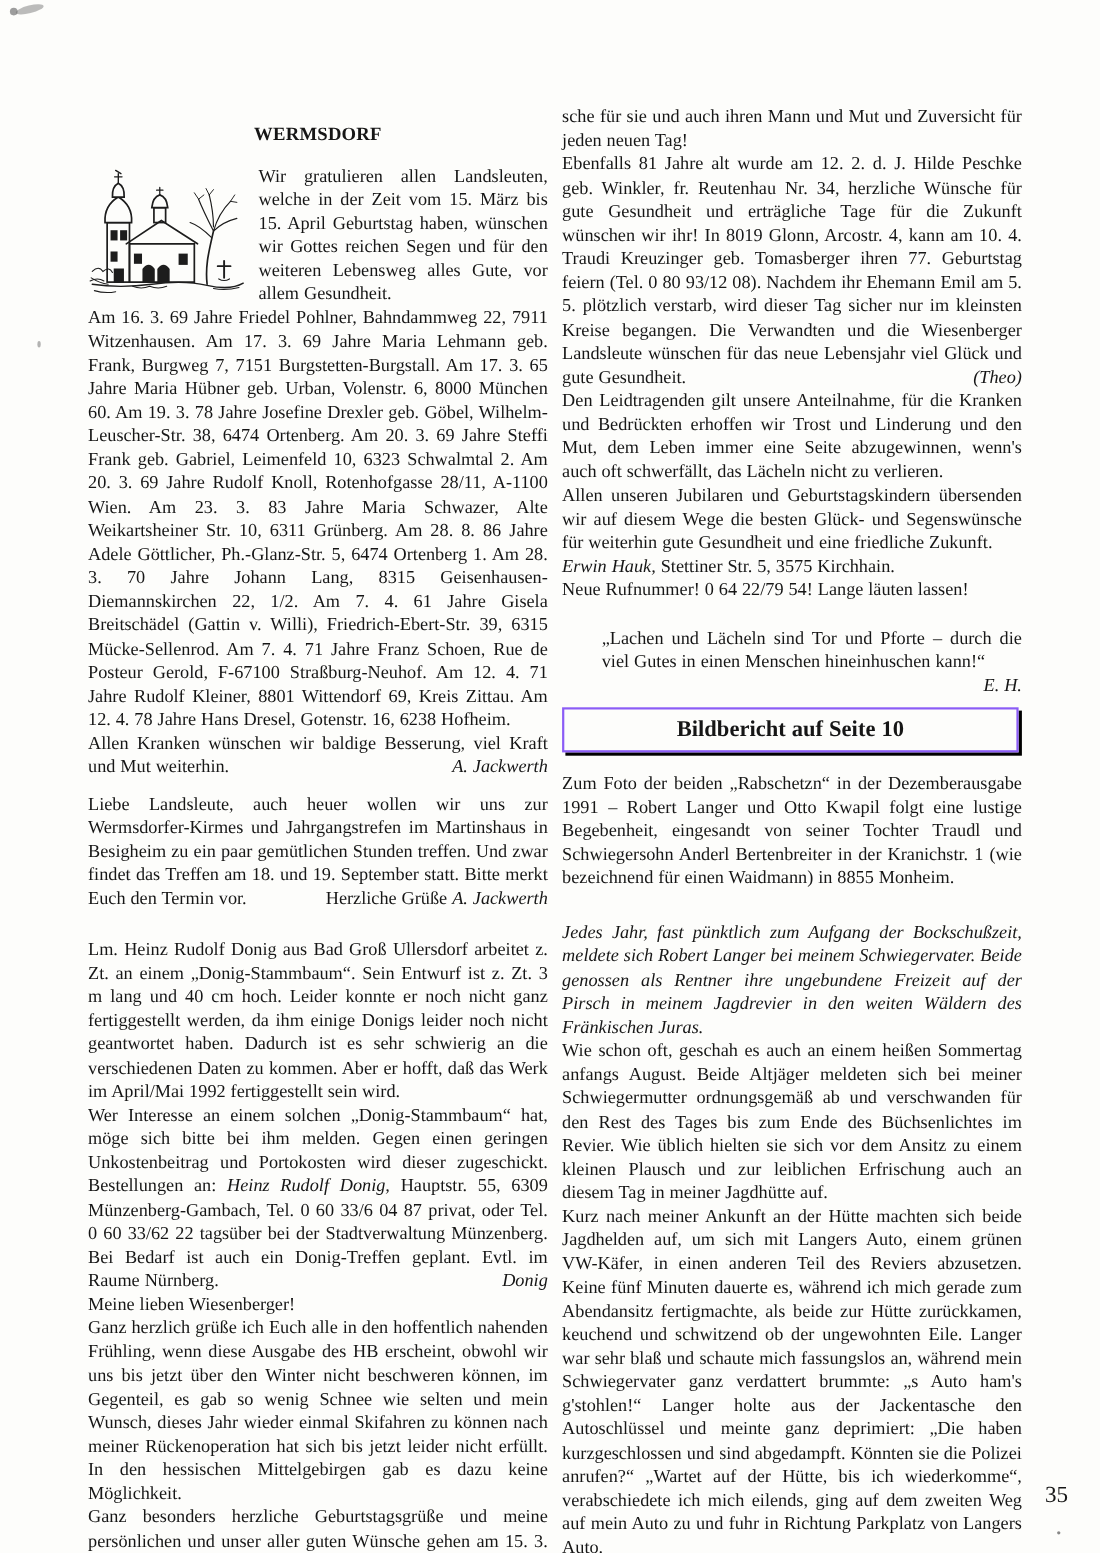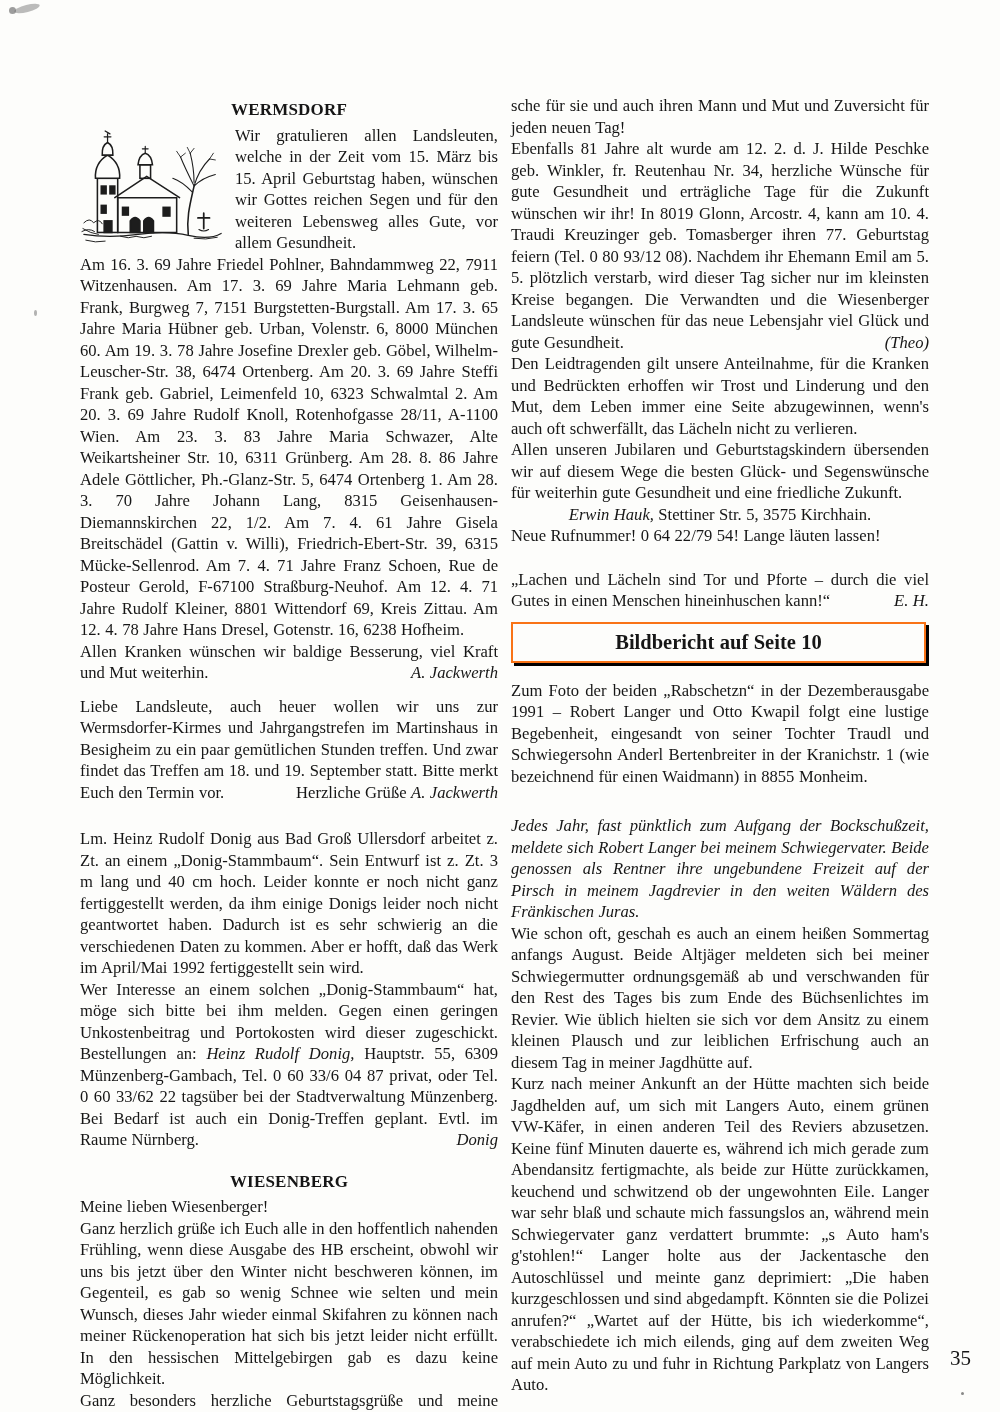--- a/index.html
+++ b/index.html
@@ -8,23 +8,23 @@
        font-family:"Liberation Serif","DejaVu Serif",serif;position:relative}
   .page{position:absolute;inset:0;overflow:hidden}
   .content{position:absolute;left:80px;top:95px;width:849px;display:flex;gap:13px}
   .col{width:418px;font-size:16.6px;line-height:21.5px;text-align:justify;
        word-spacing:0.02em}
   p{margin:0;padding:0}
   p::after{content:"";display:block;clear:right;height:0}
   .b{font-weight:normal}
   .i{font-style:italic}
   .sig{float:right;padding-left:10px}
-  .sec-heading{font-weight:bold;text-align:center;font-size:17px;letter-spacing:.2px;margin:4px}
+  .sec-heading{font-weight:bold;text-align:center;font-size:17px;letter-spacing:.2px;margin:16px}
   .fig-flow svg{float:left;margin:3px 10px 2px 0}
-  .boxed-heading{border:2px solid #f97316;box-shadow:3px 3px 0 #000;text-align:center;
+  .boxed-heading{border:2px solid #8b5cf6;box-shadow:3px 3px 0 #000;text-align:center;
        font-weight:bold;font-size:20.5px;line-height:24px;padding:6px 4px 7px;
        margin:10px 3px 17px 0;background:#fdfdfb}
   .footer-num{position:absolute;top:1346px;left:950px;font-size:21px}
   .smudge{position:absolute;background:#6a6a6a;border-radius:50%}
   .smudge.s1{left:14px;top:5px;width:26px;height:7px;transform:rotate(-14deg);opacity:.45}
   .smudge.s2{left:9px;top:7px;width:7px;height:7px;opacity:.65}
   .smudge.s3{left:34px;top:310px;width:3px;height:6px;opacity:.5}
   .smudge.s4{left:961px;top:1392px;width:3px;height:3px;opacity:.8}
 </style>
 </head>
@@ -76,33 +76,32 @@
     <path d="M4,98 q6,-6 10,0 q6,-5 9,1 M2,107 q7,-4 13,0" stroke-width="1"></path>
     <path d="M42,112 q8,3 16,0 q8,3 16,0" stroke-width="1"></path>
   </svg>
 <p><span>Wir gratulieren allen Landsleuten, welche in der Zeit vom 15. März bis 15. April Geburtstag haben, wünschen wir Gottes reichen Segen und für den weiteren Lebensweg alles Gute, vor allem Gesundheit.</span></p>
           <p><span>Am 16. 3. 69 Jahre </span><span class="b">Friedel Pohlner,</span><span> Bahndammweg 22, 7911 Witzenhausen. Am 17. 3. 69 Jahre </span><span class="b">Maria Lehmann</span><span> geb. Frank, Burgweg 7, 7151 Burgstetten-Burgstall. Am 17. 3. 65 Jahre </span><span class="b">Maria Hübner</span><span> geb. Urban, Volenstr. 6, 8000 München 60. Am 19. 3. 78 Jahre </span><span class="b">Josefine Drexler</span><span> geb. Göbel, Wilhelm-Leuscher-Str. 38, 6474 Ortenberg. Am 20. 3. 69 Jahre </span><span class="b">Steffi Frank</span><span> geb. Gabriel, Leimenfeld 10, 6323 Schwalmtal 2. Am 20. 3. 69 Jahre </span><span class="b">Rudolf Knoll,</span><span> Rotenhofgasse 28/11, A-1100 Wien. Am 23. 3. 83 Jahre </span><span class="b">Maria Schwazer,</span><span> Alte Weikartsheiner Str. 10, 6311 Grünberg. Am 28. 8. 86 Jahre </span><span class="b">Adele Göttlicher,</span><span> Ph.-Glanz-Str. 5, 6474 Ortenberg 1. Am 28. 3. 70 Jahre </span><span class="b">Johann Lang,</span><span> 8315 Geisenhausen-Diemannskirchen 22, 1/2. Am 7. 4. 61 Jahre </span><span class="b">Gisela Breitschädel</span><span> (Gattin v. Willi), Friedrich-Ebert-Str. 39, 6315 Mücke-Sellenrod. Am 7. 4. 71 Jahre </span><span class="b">Franz Schoen,</span><span> Rue de Posteur Gerold, F-67100 Straßburg-Neuhof. Am 12. 4. 71 Jahre </span><span class="b">Rudolf Kleiner,</span><span> 8801 Wittendorf 69, Kreis Zittau. Am 12. 4. 78 Jahre </span><span class="b">Hans Dresel,</span><span> Gotenstr. 16, 6238 Hofheim.</span></p>
         </div>
         <p><span>Allen Kranken wünschen wir baldige Besserung, viel Kraft und Mut weiterhin.</span><span class="sig"><span class="i">A. Jackwerth</span></span></p>
         <p style="margin-top: 12px;"><span>Liebe Landsleute, auch heuer wollen wir uns zur Wermsdorfer-Kirmes und Jahrgangstrefen im Martinshaus in Besigheim zu ein paar gemütlichen Stunden treffen. Und zwar findet das Treffen am 18. und 19. September statt. Bitte merkt Euch den Termin vor.</span><span class="sig"><span>Herzliche Grüße </span><span class="i">A. Jackwerth</span></span></p>
         <p style="margin-top: 25px;"><span>Lm. </span><span class="b">Heinz Rudolf Donig</span><span> aus Bad Groß Ullersdorf arbeitet z. Zt. an einem „Donig-Stammbaum“. Sein Entwurf ist z. Zt. 3 m lang und 40 cm hoch. Leider konnte er noch nicht ganz fertiggestellt werden, da ihm einige Donigs leider noch nicht geantwortet haben. Dadurch ist es sehr schwierig an die verschiedenen Daten zu kommen. Aber er hofft, daß das Werk im April/Mai 1992 fertiggestellt sein wird.</span></p>
         <p><span>Wer Interesse an einem solchen „Donig-Stammbaum“ hat, möge sich bitte bei ihm melden. Gegen einen geringen Unkostenbeitrag und Portokosten wird dieser zugeschickt. Bestellungen an: </span><span class="i">Heinz Rudolf Donig,</span><span> Hauptstr. 55, 6309 Münzenberg-Gambach, Tel. 0 60 33/6 04 87 privat, oder Tel. 0 60 33/62 22 tagsüber bei der Stadtverwaltung Münzenberg. Bei Bedarf ist auch ein Donig-Treffen geplant. Evtl. im Raume Nürnberg.</span><span class="sig"><span class="i">Donig</span></span></p>
-        <div class="sec-heading" style="margin-top: 20px;">WIESENBERG</div>
         <p><span>Meine lieben Wiesenberger!</span></p>
         <p><span>Ganz herzlich grüße ich Euch alle in den hoffentlich nahenden Frühling, wenn diese Ausgabe des HB erscheint, obwohl wir uns bis jetzt über den Winter nicht beschweren können, im Gegenteil, es gab so wenig Schnee wie selten und mein Wunsch, dieses Jahr wieder einmal Skifahren zu können nach meiner Rückenoperation hat sich bis jetzt leider nicht erfüllt. In den hessischen Mittelgebirgen gab es dazu keine Möglichkeit.</span></p>
         <p><span>Ganz besonders herzliche Geburtstagsgrüße und meine persönlichen und unser aller guten Wünsche gehen am 15. 3. d. J. an </span></p>
       </div>
     <div class="col right">
         <p><span>sche für sie und auch ihren Mann und Mut und Zuversicht für jeden neuen Tag!</span></p>
         <p><span>Ebenfalls 81 Jahre alt wurde am 12. 2. d. J. </span><span class="b">Hilde Peschke</span><span> geb. Winkler, fr. Reutenhau Nr. 34, herzliche Wünsche für gute Gesundheit und erträgliche Tage für die Zukunft wünschen wir ihr! In 8019 Glonn, Arcostr. 4, kann am 10. 4. </span><span class="b">Traudi Kreuzinger</span><span> geb. Tomasberger ihren 77. Geburtstag feiern (Tel. 0 80 93/12 08). Nachdem ihr Ehemann Emil am 5. 5. plötzlich verstarb, wird dieser Tag sicher nur im kleinsten Kreise begangen. Die Verwandten und die Wiesenberger Landsleute wünschen für das neue Lebensjahr viel Glück und gute Gesundheit.</span><span class="sig"><span class="i">(Theo)</span></span></p>
         <p><span>Den Leidtragenden gilt unsere Anteilnahme, für die Kranken und Bedrückten erhoffen wir Trost und Linderung und den Mut, dem Leben immer eine Seite abzugewinnen, wenn's auch oft schwerfällt, das Lächeln nicht zu verlieren.</span></p>
         <p><span>Allen unseren Jubilaren und Geburtstagskindern übersenden wir auf diesem Wege die besten Glück- und Segenswünsche für weiterhin gute Gesundheit und eine friedliche Zukunft.</span></p>
-        <p style="text-align: center;"><span class="i">Erwin Hauk,</span><span> Stettiner Str. 5, 3575 Kirchhain.</span></p>
+        <p style="text-align: left;"><span class="i">Erwin Hauk,</span><span> Stettiner Str. 5, 3575 Kirchhain.</span></p>
         <p><span class="b">Neue Rufnummer! 0 64 22/79 54! Lange läuten lassen!</span></p>
-        <p style="margin-top: 22px;"><span>„Lachen und Lächeln sind Tor und Pforte – durch die viel Gutes in einen Menschen hineinhuschen kann!“</span><span class="sig"><span class="i">E. H.</span></span></p>
+        <p style="margin-top: 22px; margin-left: 36px;"><span>„Lachen und Lächeln sind Tor und Pforte – durch die viel Gutes in einen Menschen hineinhuschen kann!“</span><span class="sig"><span class="i">E. H.</span></span></p>
         <div class="boxed-heading"><span>Bildbericht auf Seite 10</span></div>
         <p><span>Zum Foto der beiden „Rabschetzn“ in der Dezemberausgabe 1991 – Robert Langer und Otto Kwapil folgt eine lustige Begebenheit, eingesandt von seiner Tochter Traudl und Schwiegersohn Anderl Bertenbreiter in der Kranichstr. 1 (wie bezeichnend für einen Waidmann) in 8855 Monheim.</span></p>
         <p style="margin-top: 28px; font-style: italic;"><span>Jedes Jahr, fast pünktlich zum Aufgang der Bockschußzeit, meldete sich Robert Langer bei meinem Schwiegervater. Beide genossen als Rentner ihre ungebundene Freizeit auf der Pirsch in meinem Jagdrevier in den weiten Wäldern des Fränkischen Juras.</span></p>
         <p><span>Wie schon oft, geschah es auch an einem heißen Sommertag anfangs August. Beide Altjäger meldeten sich bei meiner Schwiegermutter ordnungsgemäß ab und verschwanden für den Rest des Tages bis zum Ende des Büchsenlichtes im Revier. Wie üblich hielten sie sich vor dem Ansitz zu einem kleinen Plausch und zur leiblichen Erfrischung auch an diesem Tag in meiner Jagdhütte auf.</span></p>
         <p><span>Kurz nach meiner Ankunft an der Hütte machten sich beide Jagdhelden auf, um sich mit Langers Auto, einem grünen VW-Käfer, in einen anderen Teil des Reviers abzusetzen. Keine fünf Minuten dauerte es, während ich mich gerade zum Abendansitz fertigmachte, als beide zur Hütte zurückkamen, keuchend und schwitzend ob der ungewohnten Eile. Langer war sehr blaß und schaute mich fassungslos an, während mein Schwiegervater ganz verdattert brummte: „s Auto ham's g'stohlen!“ Langer holte aus der Jackentasche den Autoschlüssel und meinte ganz deprimiert: „Die haben kurzgeschlossen und sind abgedampft. Könnten sie die Polizei anrufen?“ „Wartet auf der Hütte, bis ich wiederkomme“, verabschiedete ich mich eilends, ging auf dem zweiten Weg auf mein Auto zu und fuhr in Richtung Parkplatz von Langers Auto.</span></p>
       </div>
   </div>
 
   <div class="footer-num">35</div>
 </div>

